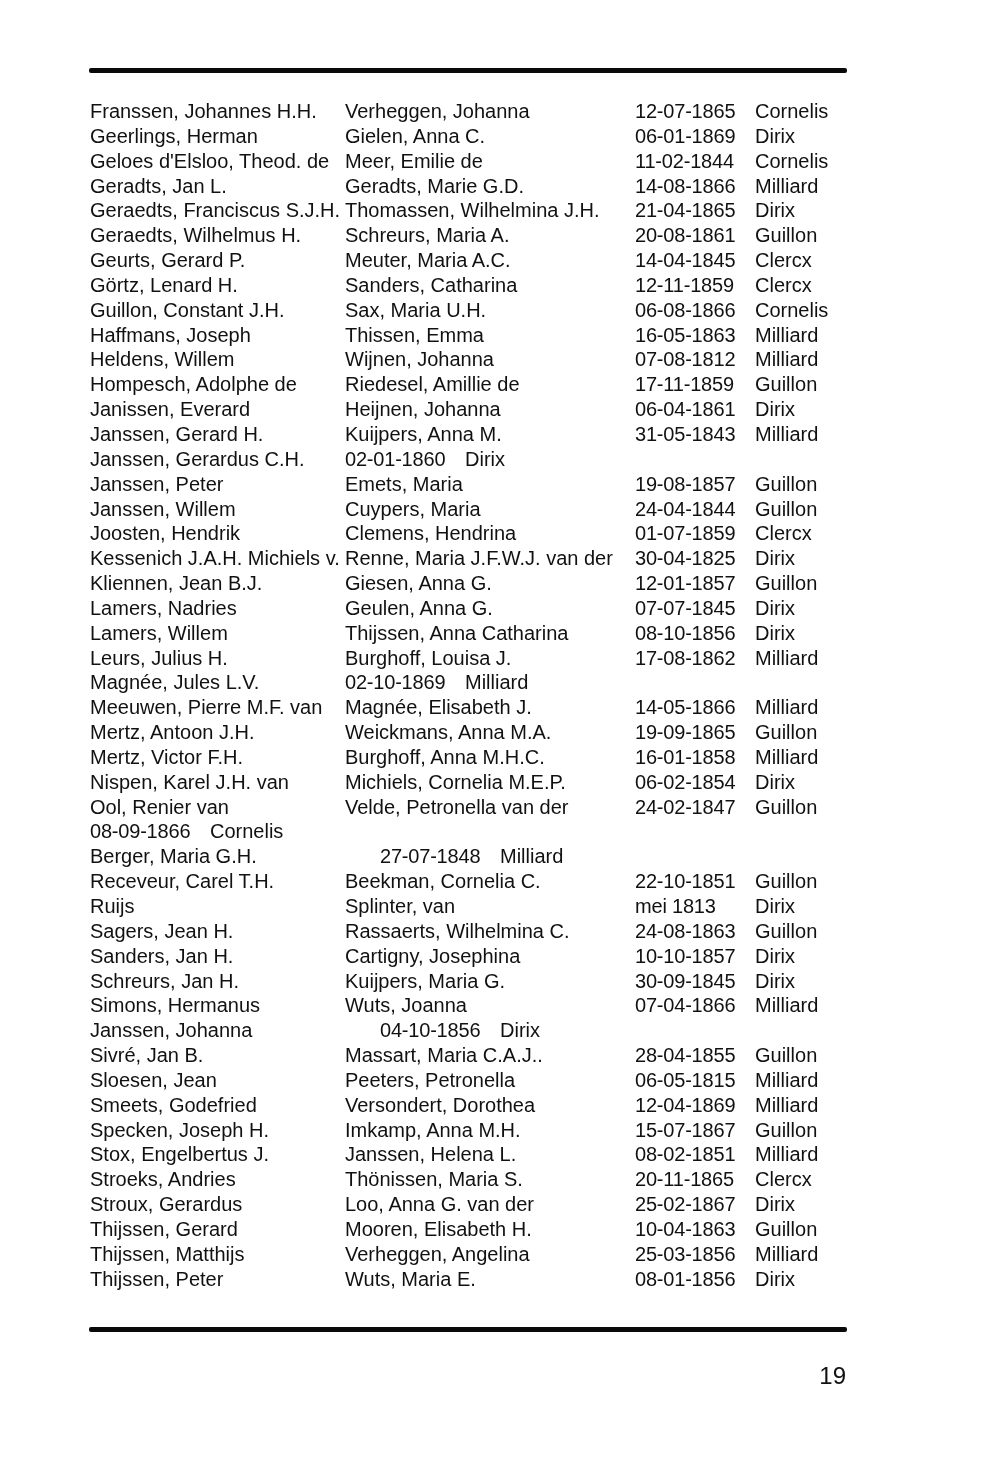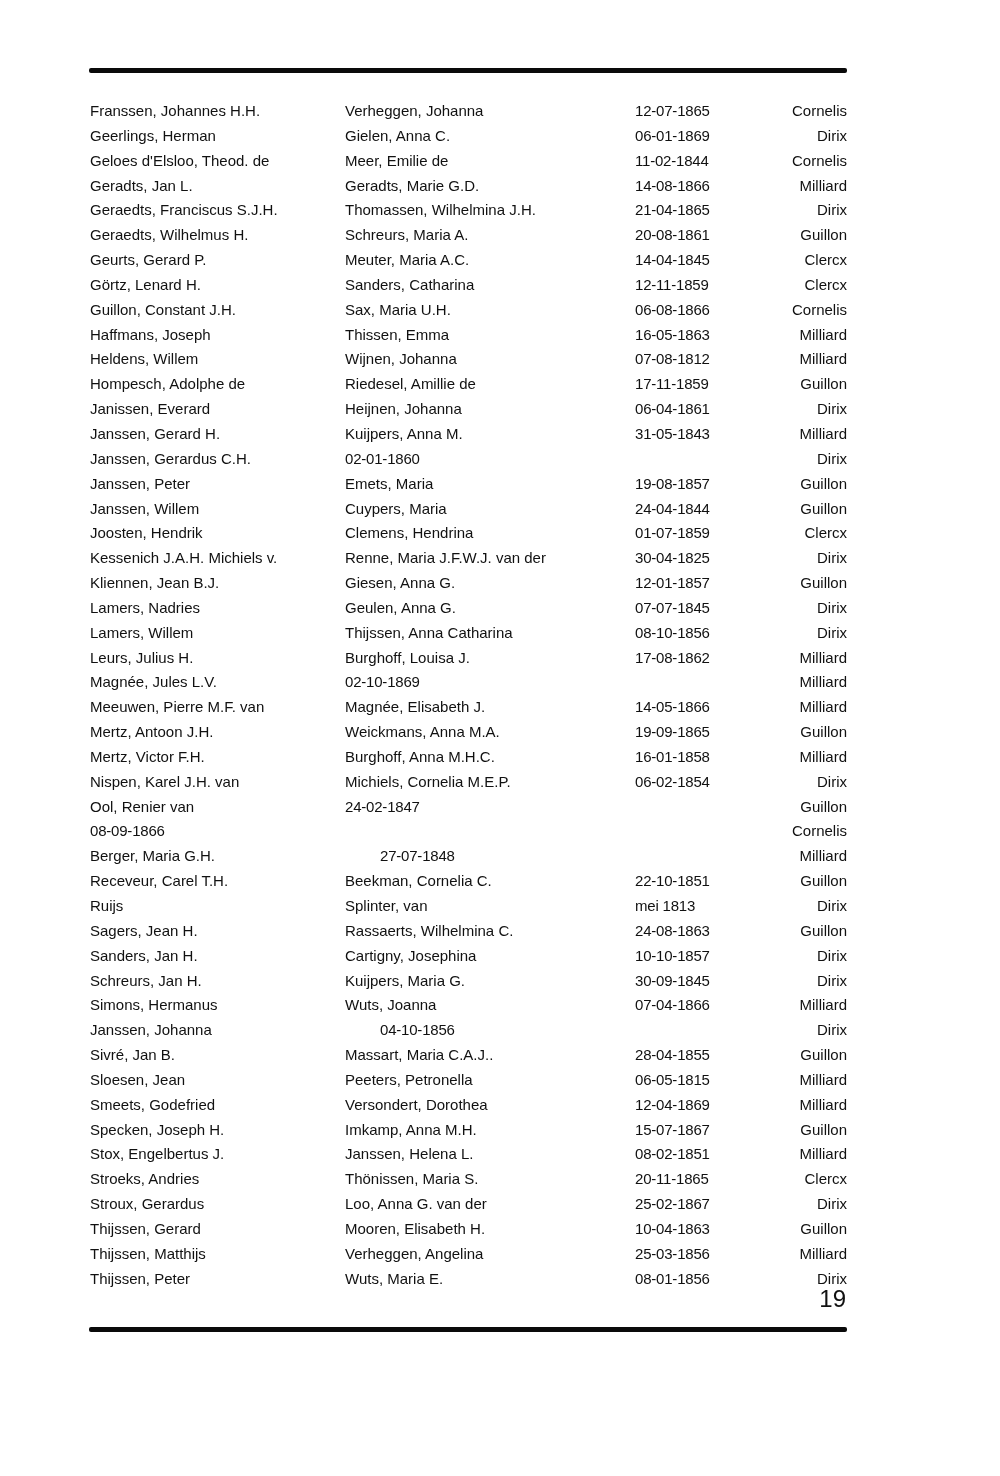--- a/index.html
+++ b/index.html
@@ -27,30 +27,30 @@
     .table {
       position: absolute;
       left: 90px;
       top: 99px;
       width: 757px;
     }
     .row {
       display: flex;
       height: 24.85px;
       line-height: 24.85px;
-      font-size: 15px;
+      font-size: 20px;
       white-space: nowrap;
     }
     .c-husband { width: 255px; }
     .c-wife { width: 290px; }
     .c-date { width: 120px; letter-spacing: -0.2px; }
-    .c-notary { flex: 1; text-align: right; }
+    .c-notary { flex: 1; }
     .page-number {
       position: absolute;
-      top: 1285px;
+      top: 1362px;
       right: 154px;
       font-size: 24px;
       font-weight: normal;
       font-family: "Liberation Sans", sans-serif;
       margin-left: 28px;
     }
   </style>
 </head>
 <body>
 
@@ -218,20 +218,21 @@
       <span class="c-notary">Milliard</span>
     </div>
     <div class="row">
       <span class="c-husband">Nispen, Karel J.H. van</span>
       <span class="c-wife">Michiels, Cornelia M.E.P.</span>
       <span class="c-date">06-02-1854</span>
       <span class="c-notary">Dirix</span>
     </div>
     <div class="row">
       <span class="c-husband">Ool, Renier van</span>
+      <span class="c-wife">Velde, Petronella van der</span>
       <span class="c-date">24-02-1847</span>
       <span class="c-notary">Guillon</span>
     </div>
     <div class="row">
       <span class="c-date">08-09-1866</span>
       <span class="c-notary">Cornelis</span>
     </div>
     <div class="row">
       <span class="c-wife">Berger, Maria G.H.</span>
       <span class="c-date">27-07-1848</span>

